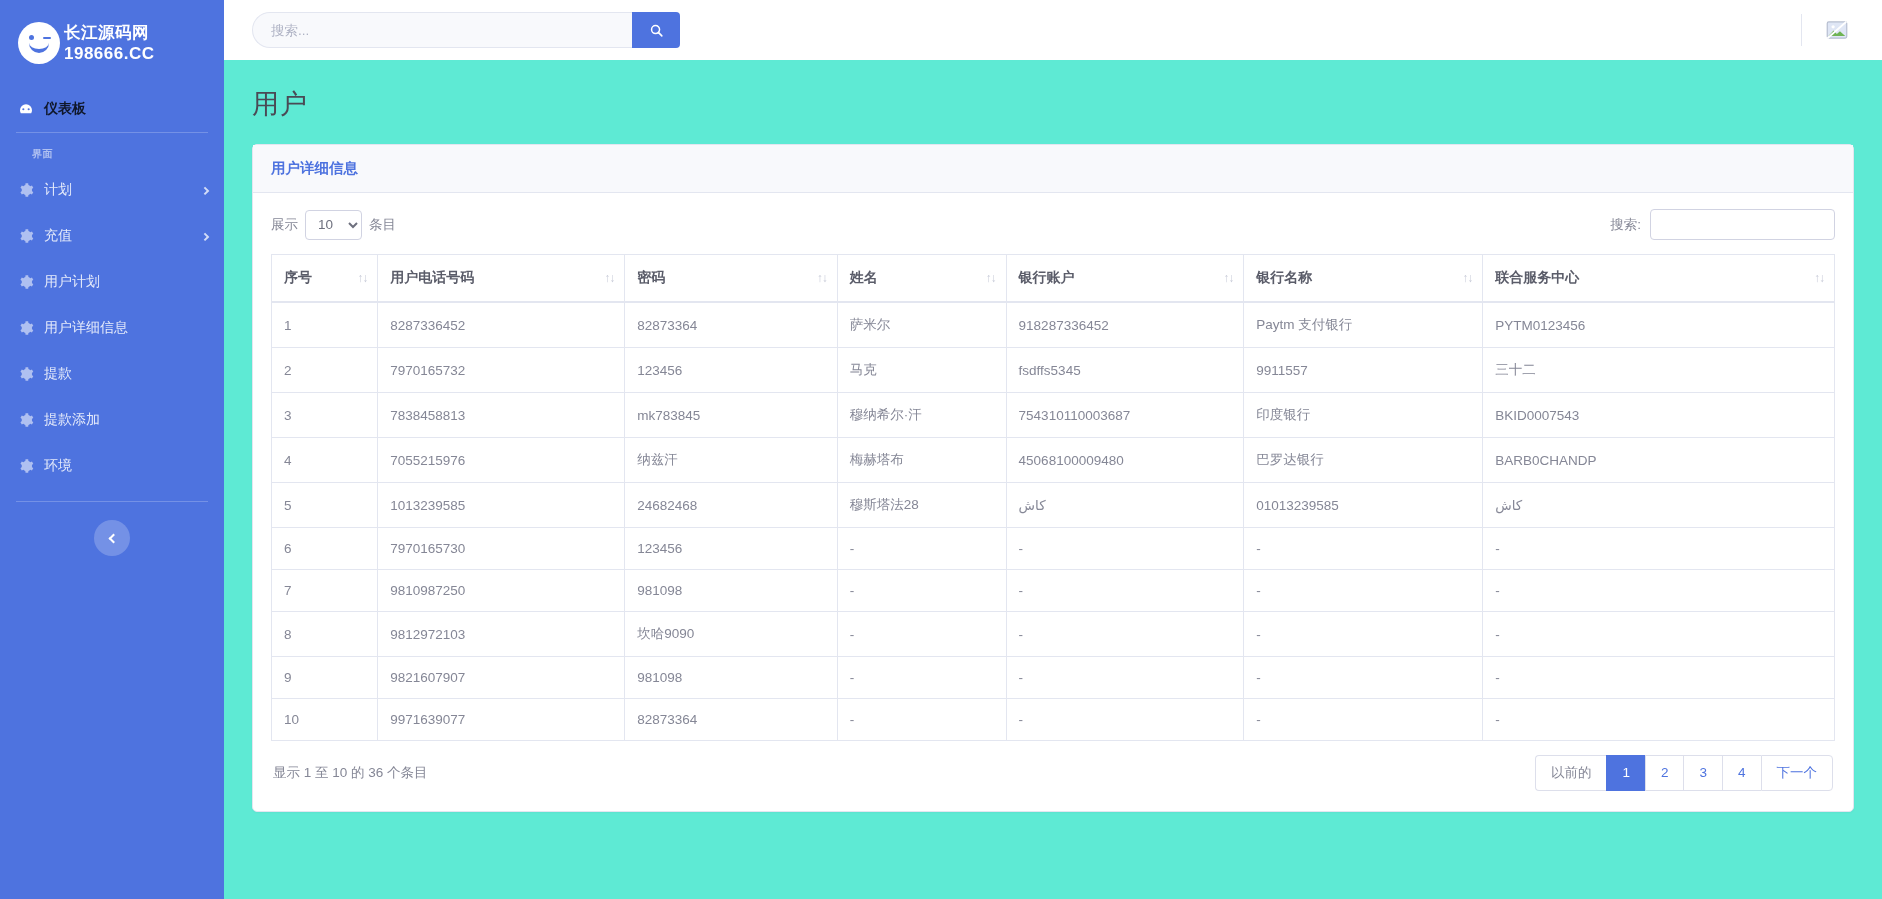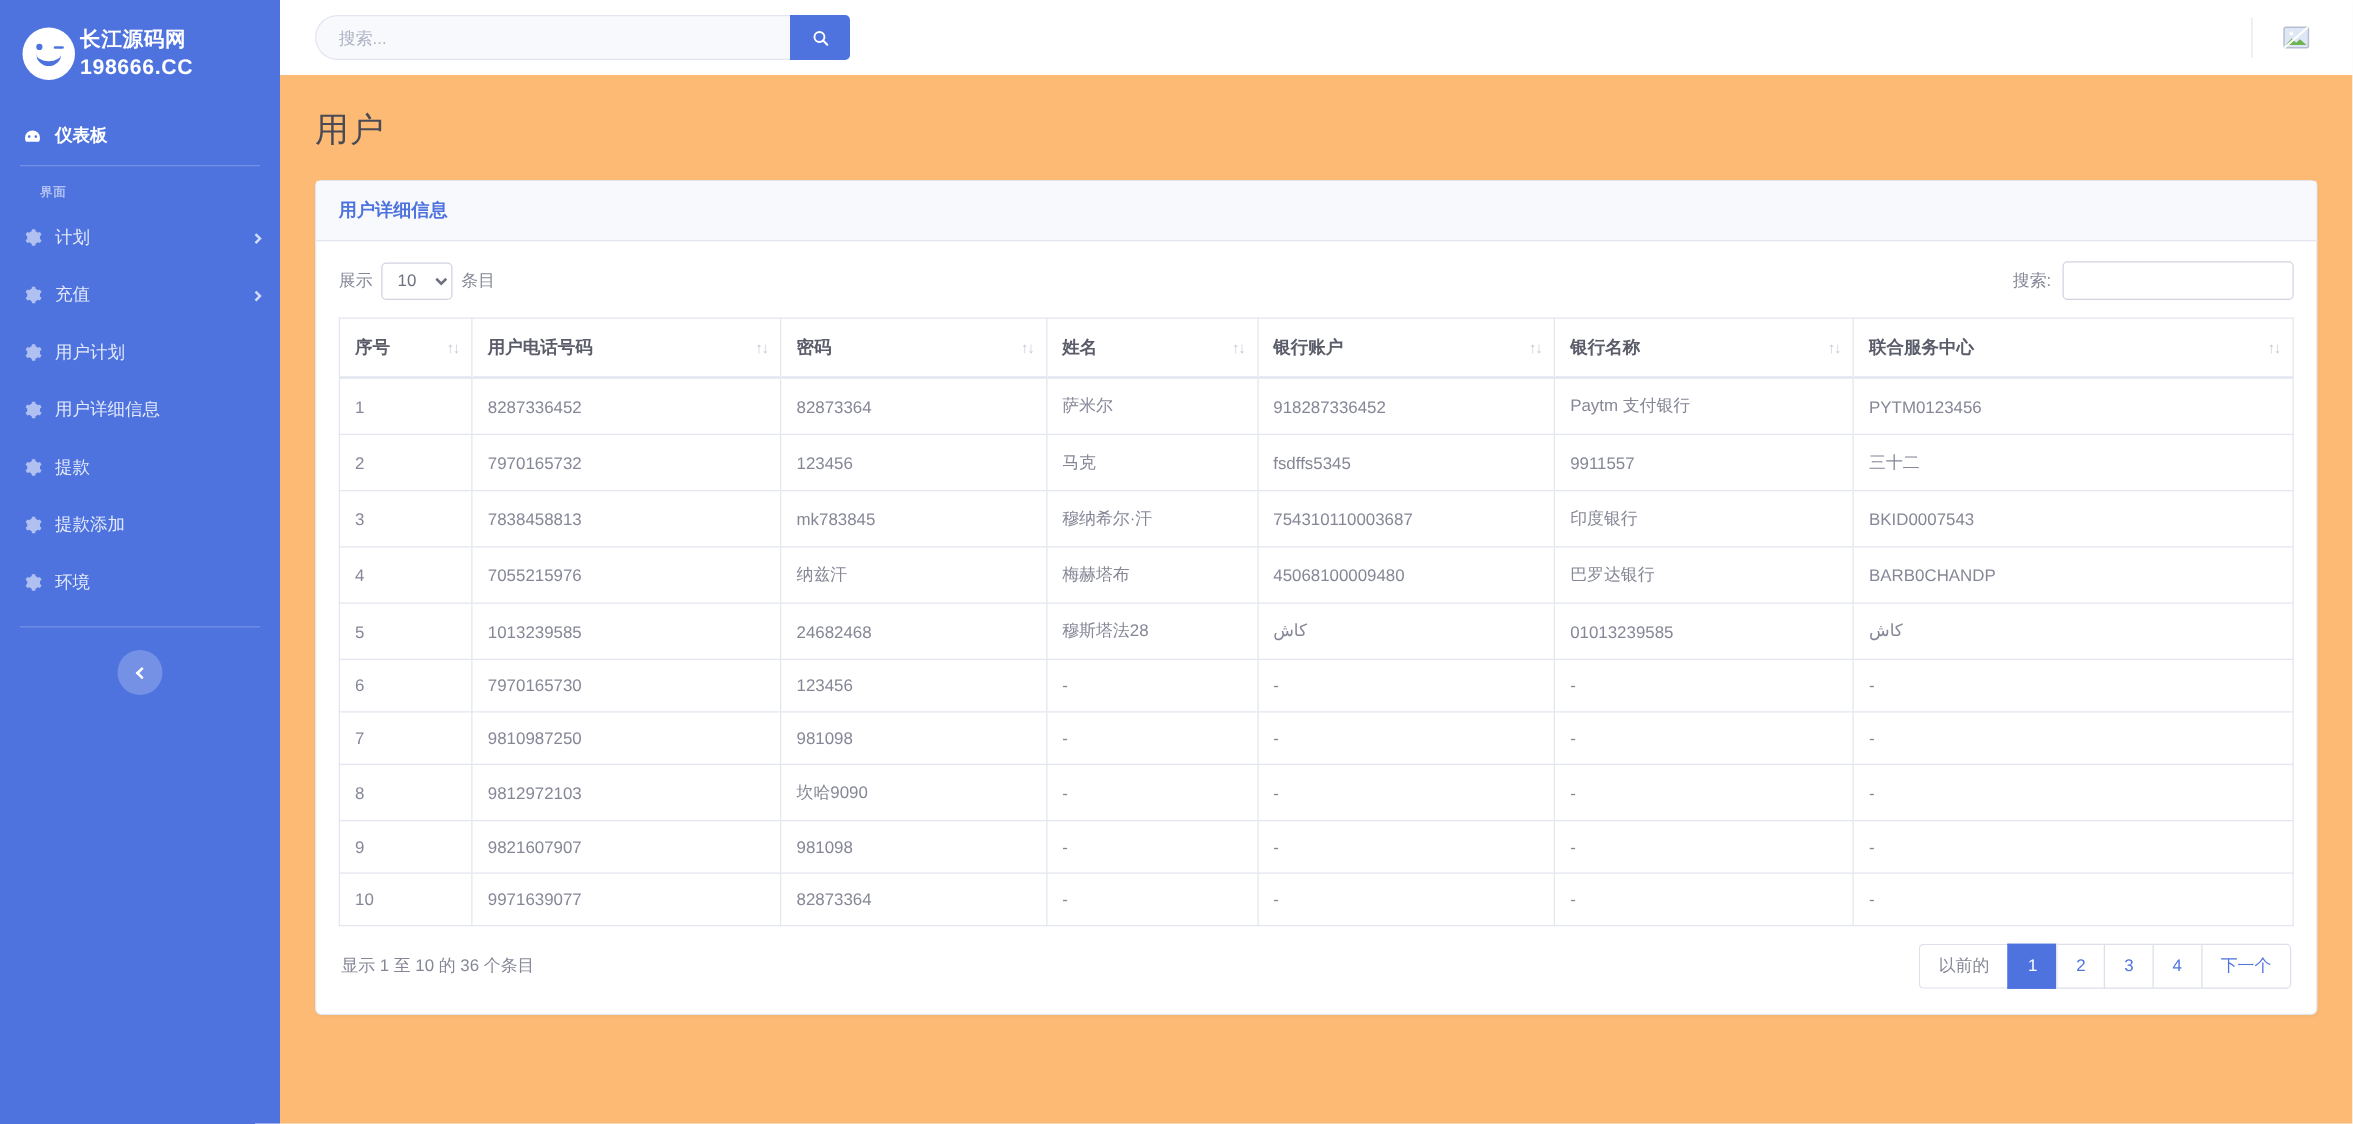--- a/index.html
+++ b/index.html
@@ -49,21 +49,21 @@
     margin: 0 16px;
   }
   .nav { list-style: none; padding: 0; margin: 0; }
   .nav-item {
     display: flex; align-items: center;
     padding: 14px 18px; gap: 10px;
     color: rgba(255,255,255,0.85);
     font-size: 14px; cursor: pointer;
     position: relative;
   }
-  .nav-item.active { color: #ffffff; font-weight: bold; }
+  .nav-item.active { color: #0f172a; font-weight: bold; }
   .nav-item .ico { width: 16px; height: 16px; flex: 0 0 16px; display:block; }
   .nav-item .label { white-space: nowrap; }
   .nav-item .chev-r {
     position: absolute; right: 18px; top: 50%;
     transform: translateY(-50%);
     width: 6px; height: 6px;
     border-right: 2px solid rgba(255,255,255,0.75);
     border-top: 2px solid rgba(255,255,255,0.75);
     rotate: 45deg;
   }
@@ -110,21 +110,21 @@
     width: 48px; height: 36px; border: none; cursor: pointer;
     background: #4e73df; border-radius: 0 4px 4px 0;
     display: flex; align-items: center; justify-content: center;
   }
   .topbar-right { margin-left: auto; display: flex; align-items: center; gap: 0; }
   .topbar-sep { width: 1px; height: 32px; background: #e3e6f0; margin-right: 22px; }
   .avatar-broken {
     width: 26px; height: 26px; position: relative; margin-right: 14px;
   }
 
-  .page-body { flex: 1; padding: 26px 28px 0 28px; background: #fdba74; overflow: hidden; }
+  .page-body { flex: 1; padding: 26px 28px 0 28px; background: #5eead4; overflow: hidden; }
   .page-title {
     font-size: 27px; color: #4a4a55; font-weight: normal;
     margin-bottom: 22px; letter-spacing: 1px;
   }
 
   .card {
     border: 1px solid #e3e6f0; border-radius: 5px;
     background: #fff;
     box-shadow: 0 1px 2px rgba(58,59,69,0.04);
   }

